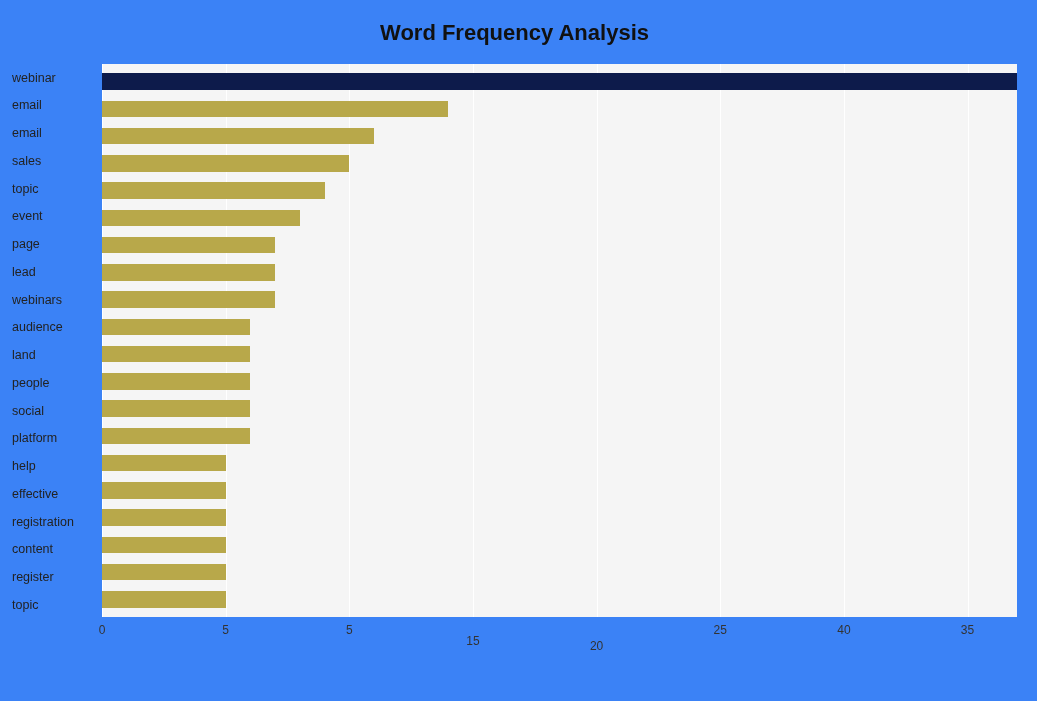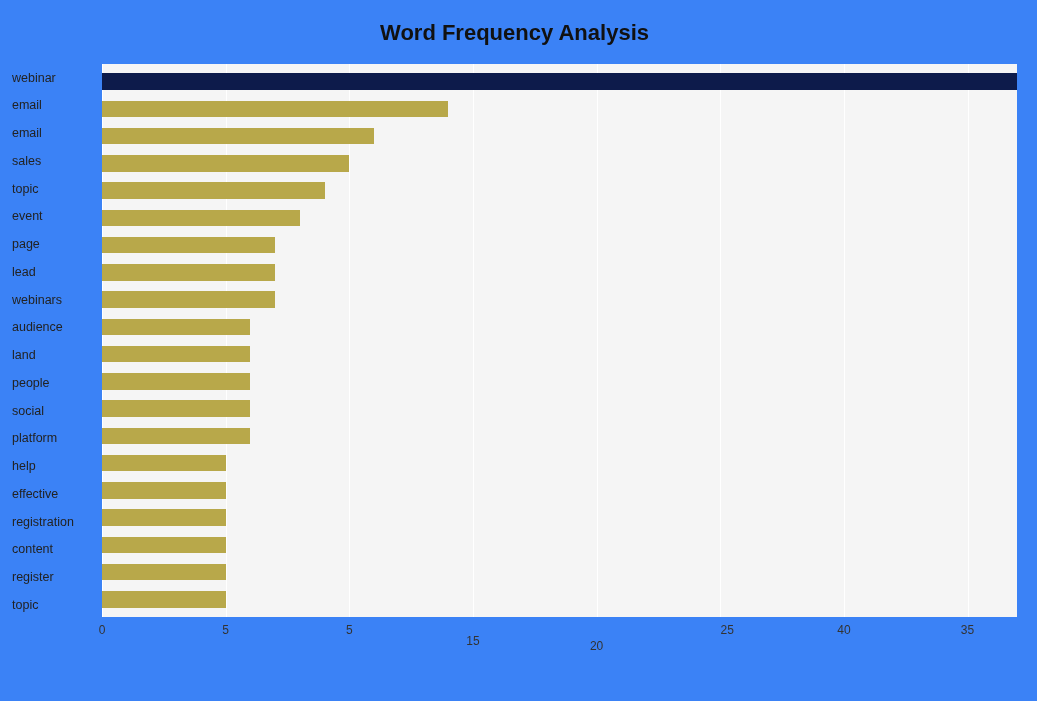--- a/index.html
+++ b/index.html
@@ -212,20 +212,20 @@
             </div>
           </div>
       </div>
 
       <div style="position:relative; height:22px; margin-top:2px;" id="x-ticks-container">
           <span class="x-tick" style="left: 0%; top: 4px;">0</span>
           <span class="x-tick" style="left: 13.5135%; top: 4px;">5</span>
           <span class="x-tick" style="left: 27.027%; top: 4px;">5</span>
           <span class="x-tick" style="left: 40.5405%; top: 15px;">15</span>
           <span class="x-tick" style="left: 54.0541%; top: 20px;">20</span>
-          <span class="x-tick" style="left: 67.5676%; top: 4px; margin-left: 7px;">25</span>
+          <span class="x-tick" style="left: 67.5676%; top: 4px;">25</span>
           <span class="x-tick" style="left: 81.0811%; top: 4px;">40</span>
           <span class="x-tick" style="left: 94.5946%; top: 4px;">35</span>
         </div>
 
     </div>
   </div>
 </div>
 
 </body></html>

